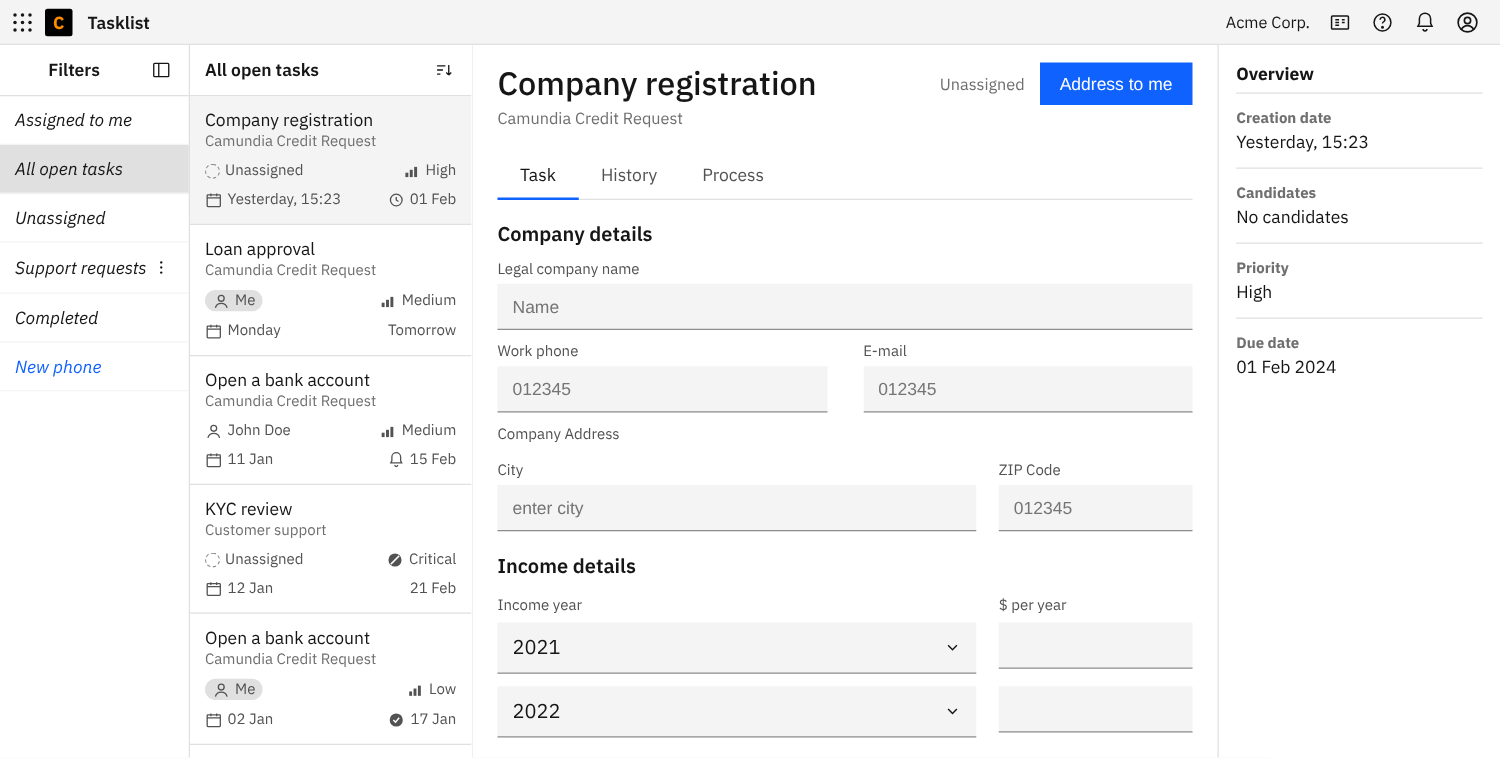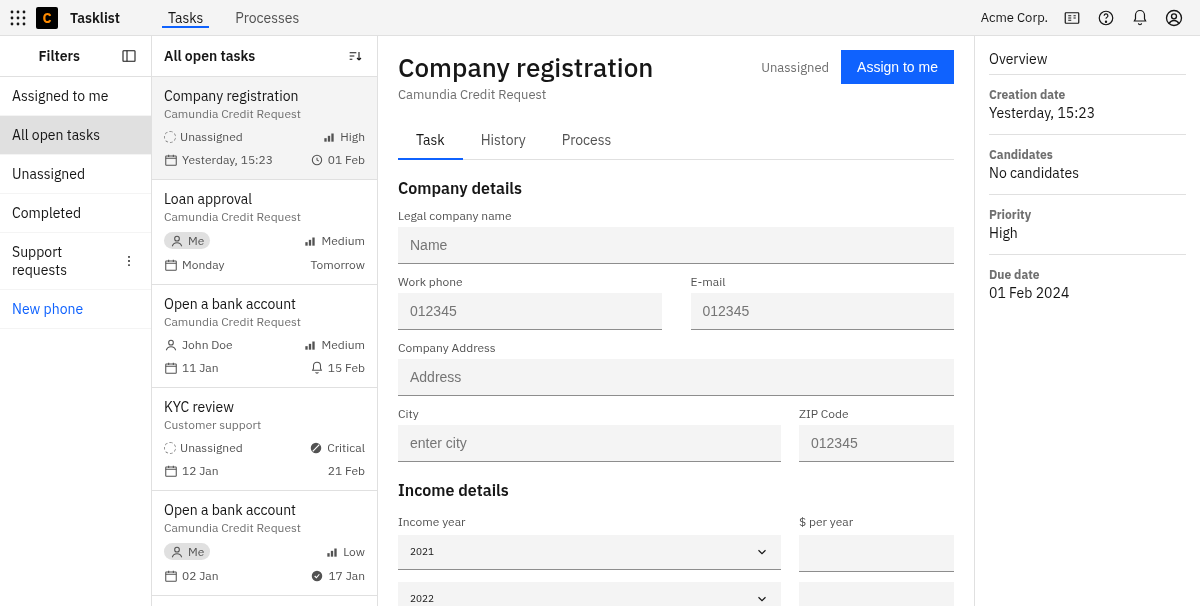--- a/index.html
+++ b/index.html
@@ -67,20 +67,21 @@
   .filters-header {
     display:flex; align-items:center; justify-content:flex-end;
     padding: 10px 12px; border-bottom:1px solid var(--border-color);
     font-weight:600;
     gap:39px;
   }
   .filter-item {
     padding: 10px 12px; font-size:14px; cursor:pointer; border-bottom:1px solid #f4f4f4;
     display:flex; align-items:center; justify-content:space-between;
     color:var(--text-primary);
+    font-style:italic;
   }
   .filter-item.active { background: var(--bg-selected); }
   .new-filter { color: var(--blue); }
 
   
   .tasklist-col {
     width: 226px; border-right:1px solid var(--border-color);
     background: var(--bg-white); overflow-y:auto;
   }
   .tasklist-header {
@@ -131,32 +132,32 @@
     width:100%; background:var(--input-bg); border:none; border-bottom:1px solid var(--input-border);
     padding:10px 12px; font-size:14px; outline:none;
   }
   .row2 { display:flex; gap:29px; }
   .row2 > div { flex:1; }
   .row-city { display:flex; gap:18px; }
   .row-city .col-city { flex: 1 1 70%; }
   .row-city .col-zip { flex: 0 0 155px; }
   .select-input {
     width:100%; background:var(--input-bg); border:none; border-bottom:1px solid var(--input-border);
-    padding:10px 12px; font-size:10px; display:flex; justify-content:space-between; 
+    padding:10px 12px; font-size:16px; display:flex; justify-content:space-between; align-items:center;
     cursor:pointer;
   }
   .income-row { display:flex; gap:18px; margin-top:10px; }
   .income-row .col-year { flex: 1 1 70%; }
   .income-row .col-amt { flex: 0 0 155px; }
 
   
   .overview-col {
     width: 226px; border-left:1px solid var(--border-color); padding:14px 14px;
   }
-  .overview-title { font-weight:400; margin-bottom:6px; }
+  .overview-title { font-weight:700; margin-bottom:6px; }
   .ov-block { padding: 12px 0; border-top:1px solid var(--border-color); }
   .ov-block:first-of-type { margin-top:6px; }
   .ov-label { font-size:12px; color:var(--text-muted);font-weight:bold; }
   .ov-value { font-size:14px; color:var(--text-primary); margin-top:2px; }
 
   svg { display:block; }
 </style>
 </head>
 <body>
 
@@ -172,24 +173,20 @@
             <circle cx="8" cy="8" r="1.4"></circle>
             <circle cx="14" cy="8" r="1.4"></circle>
             <circle cx="2" cy="14" r="1.4"></circle>
             <circle cx="8" cy="14" r="1.4"></circle>
             <circle cx="14" cy="14" r="1.4"></circle>
           </g>
         </svg>
     </div>
     <div class="app-logo">C</div>
     <div class="brand">Tasklist</div>
-    <div class="nav-tabs">
-      <div class="nav-tab active">Tasks</div>
-      <div class="nav-tab">Processes</div>
-    </div>
   </div>
   <div class="header-right">
     <div class="org-name">Acme Corp.</div>
     <div class="icon-btn">
       <svg width="18" height="18" viewBox="0 0 24 24" fill="none" stroke="currentColor" stroke-width="1.6">
           <rect x="3" y="5" width="18" height="14" rx="1"></rect>
           <path d="M7 9h4M7 12h4M7 15h4M14 9h3M14 12h3"></path>
         </svg>
     </div>
     <div class="icon-btn">
@@ -229,36 +226,36 @@
     </div>
     <div id="filter-items">
         <div class="filter-item">
           <span>Assigned to me</span>
         </div>
         <div class="filter-item active">
           <span>All open tasks</span>
         </div>
         <div class="filter-item">
           <span>Unassigned</span>
-        </div>
-        <div class="filter-item">
-          <span>Completed</span>
         </div>
         <div class="filter-item">
           <span>Support requests</span>
           <span class="icon-btn">
             <svg width="14" height="14" viewBox="0 0 24 24">
               <g fill="currentColor">
                 <circle cx="12" cy="5" r="1.6"></circle>
                 <circle cx="12" cy="12" r="1.6"></circle>
                 <circle cx="12" cy="19" r="1.6"></circle>
               </g>
             </svg>
           </span>
         </div>
+        <div class="filter-item">
+          <span>Completed</span>
+        </div>
       </div>
     <div class="filter-item new-filter">New phone</div>
   </div>
 
   <div class="tasklist-col">
     <div class="tasklist-header">
       <span>All open tasks</span>
       <span class="icon-btn">
         <svg width="16" height="16" viewBox="0 0 24 24" fill="none" stroke="currentColor" stroke-width="1.6">
             <path d="M4 7h10M4 12h7M4 17h4"></path>
@@ -473,21 +470,21 @@
 
   <div class="detail-col">
     <div class="detail-main">
       <div class="detail-header">
         <div>
           <div class="detail-title">Company registration</div>
           <div class="detail-sub">Camundia Credit Request</div>
         </div>
         <div class="detail-actions">
           <span class="assigned-label">Unassigned</span>
-          <button class="btn-primary">Assign to me</button>
+          <button class="btn-primary">Address to me</button>
         </div>
       </div>
 
       <div class="detail-tabs">
         <div class="detail-tab active">Task</div>
         <div class="detail-tab">History</div>
         <div class="detail-tab">Process</div>
       </div>
 
       <div class="section-title">Company details</div>
@@ -499,21 +496,20 @@
           <div class="field-label">Work phone</div>
           <input class="text-input" placeholder="012345" style="">
         </div>
         <div>
           <div class="field-label">E-mail</div>
           <input class="text-input" placeholder="012345" style="">
         </div>
       </div>
 
       <div class="field-label">Company Address</div>
-      <input class="text-input" placeholder="Address" style="">
 
       <div class="row-city">
         <div class="col-city">
           <div class="field-label">City</div>
           <input class="text-input" placeholder="enter city" style="">
         </div>
         <div class="col-zip">
           <div class="field-label">ZIP Code</div>
           <input class="text-input" placeholder="012345" style="">
         </div>

